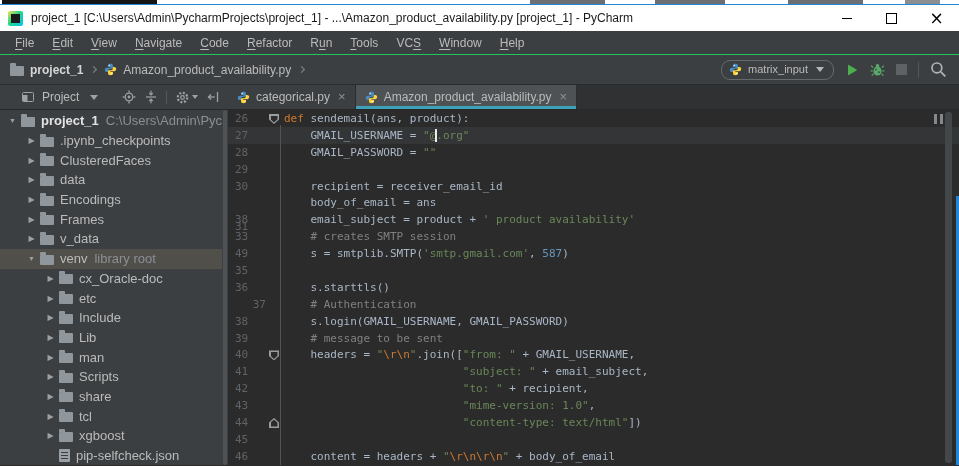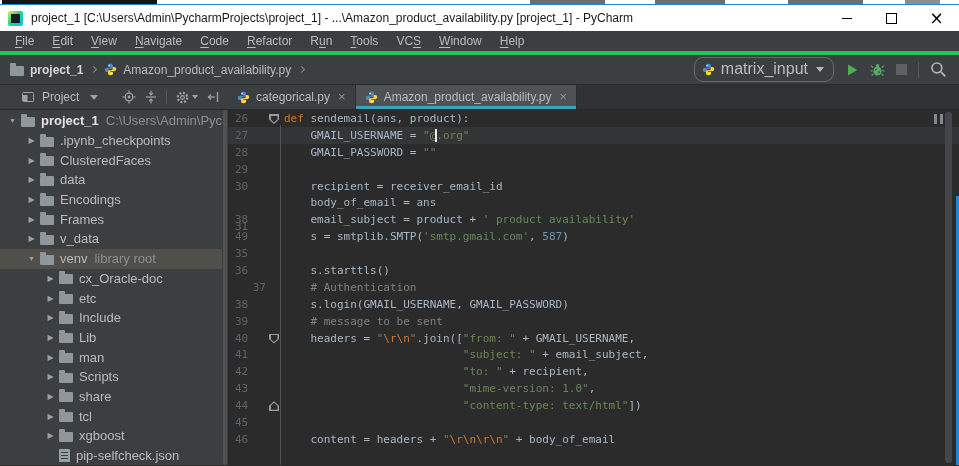--- a/index.html
+++ b/index.html
@@ -22,34 +22,34 @@
     background:linear-gradient(135deg,#F7E151 0%, #21D789 45%, #07C3F2 100%); position:relative; }
   .app-icon::after { content:''; position:absolute; inset:3px; background:#1B1B1B; }
   .title-text { font-size:12px; color:#1A1A1A; white-space:nowrap; }
   .win-controls { margin-left:auto; display:flex; height:100%; }
   .wc { width:45px; display:flex; align-items:center; justify-content:center; cursor:default; }
   .wc-min::before { content:''; width:10px; height:1px; background:#000; }
   .wc-max::before { content:''; width:9px; height:9px; border:1px solid #000; }
   .wc-close::before { content:'×'; font-size:17px; color:#000; line-height:10px; font-family:"DejaVu Sans",sans-serif; }
 
   
-  .menubar { height:24px; background:#3C3F41; display:flex; align-items:center; padding-left:6px; border-bottom:4px solid #22c55e; }
+  .menubar { height:24px; background:#3C3F41; display:flex; align-items:center; padding-left:6px; border-bottom:1px solid #22c55e; }
   .menu-item { color:#BBBBBB; font-size:12px; padding:0 9px; white-space:nowrap; }
   .menu-item u { text-decoration:underline; text-underline-offset:2px; }
 
   
   .toolbar { height:30px; background:#3C3F41; border-bottom:1px solid #292B2C; display:flex; align-items:center; padding:0 12px 0 10px; }
   .breadcrumbs { display:flex; align-items:center; color:#BBBBBB; font-size:12px; }
   .crumb-root { font-weight:bold; color:#D6D6D6; }
   .chev { width:5px; height:5px; border-top:1px solid #888; border-right:1px solid #888; transform:rotate(45deg); margin:0 8px; flex-shrink:0; }
   .ic-folder { width:14px; height:10px; background:#8F979D; border-radius:1px; position:relative; margin-top:3px; flex-shrink:0; }
   .ic-folder::before { content:''; position:absolute; top:-3px; left:0; width:6px; height:3px; background:#8F979D; border-radius:1px 1px 0 0; }
   .bc-icon { margin-right:6px; display:inline-flex; }
   .run-controls { margin-left:auto; display:flex; align-items:center; gap:11px; }
-  .run-combo { display:flex; align-items:center; gap:6px; border:1px solid #666A6C; border-radius:9px; padding:2px 9px 3px 7px; color:#BBBBBB; font-size:16px; }
+  .run-combo { display:flex; align-items:center; gap:6px; border:1px solid #666A6C; border-radius:9px; padding:2px 9px 3px 7px; color:#BBBBBB; font-size:11px; }
   .caret-down { width:0; height:0; border-left:4px solid transparent; border-right:4px solid transparent; border-top:5px solid #B4B8BA; margin-left:2px; }
   .ic-stop { width:11px; height:11px; background:#5E6264; }
   .vsep { width:1px; height:16px; background:#54585A; }
   .icon-btn { display:inline-flex; align-items:center; }
 
   
   .tabs-row { height:25px; display:flex; background:#2F3133; border-bottom:1px solid #262829; }
   .project-header { width:228px; background:#3C3F41; display:flex; align-items:center; padding:0 8px 0 21px; gap:7px; flex-shrink:0; }
   .ph-title { color:#BBBBBB; font-size:12px; margin-right:2px; }
   .ph-group { margin-left:auto; display:flex; align-items:center; gap:8px; }
@@ -397,20 +397,25 @@
             <span class="gutter-num" style="color: rgb(96, 99, 102); margin-top: 48px;">31</span>
             <span class="foldcol"></span>
             <span class="code"><span style="color: rgb(169, 183, 198);">    body_of_email = ans</span></span>
           </div>
           <div class="code-row">
             <span class="gutter-num" style="color: rgb(96, 99, 102);">38</span>
             <span class="foldcol"></span>
             <span class="code"><span style="color: rgb(169, 183, 198);">    email_subject = product + </span><span style="color: rgb(106, 135, 89);">' product availability'</span></span>
           </div>
           <div class="code-row">
+            <span class="gutter-num" style="color: rgb(96, 99, 102);">33</span>
+            <span class="foldcol"></span>
+            <span class="code"><span style="color: rgb(128, 128, 128);">    # creates SMTP session</span></span>
+          </div>
+          <div class="code-row">
             <span class="gutter-num" style="color: rgb(96, 99, 102);">49</span>
             <span class="foldcol"></span>
             <span class="code"><span style="color: rgb(169, 183, 198);">    s = smtplib.SMTP(</span><span style="color: rgb(106, 135, 89);">'smtp.gmail.com'</span><span style="color: rgb(169, 183, 198);">, </span><span style="color: rgb(104, 151, 187);">587</span><span style="color: rgb(169, 183, 198);">)</span></span>
           </div>
           <div class="code-row">
             <span class="gutter-num" style="color: rgb(96, 99, 102);">35</span>
             <span class="foldcol"></span>
           </div>
           <div class="code-row">
             <span class="gutter-num" style="color: rgb(96, 99, 102);">36</span>

